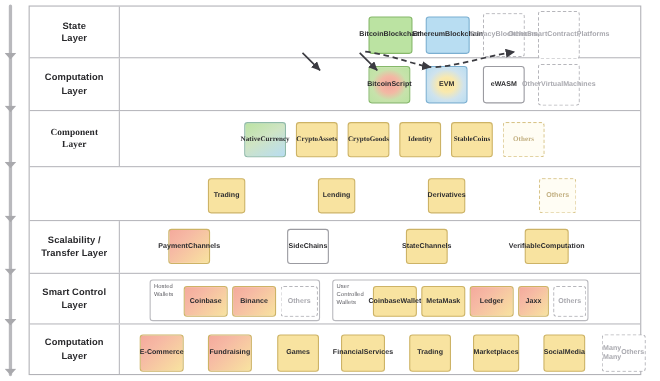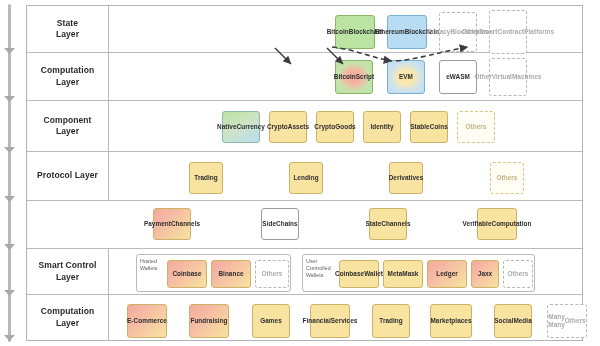--- a/index.html
+++ b/index.html
@@ -128,21 +128,21 @@
           </div>
           <div class="node d-gray" style="left: 380px; top: 5px; width: 38px; height: 38px;">
             <span>Other</span>
             <br>
             <span>Virtual</span>
             <br>
             <span>Machines</span>
           </div>
         </div>
       </div>
-      <div class="row" style="top: 95px; height: 51px;">
+      <div class="row" style="top: 95px; height: 51px; font-family: Liberation Serif, serif;">
         <div class="rowlabel">
           <div><span>Component</span><br><span>Layer</span></div>
         </div>
         <div class="rowbody">
           <div class="node f-greenblue" style="left: 113px; top: 10px; width: 38px; height: 32px;">
             <span>Native</span>
             <br>
             <span>Currency</span>
           </div>
           <div class="node f-yellow" style="left: 160px; top: 10px; width: 38px; height: 32px;">
@@ -162,39 +162,39 @@
             <span>Stable</span>
             <br>
             <span>Coins</span>
           </div>
           <div class="node d-yellow" style="left: 348px; top: 10px; width: 38px; height: 32px;">
             <span>Others</span>
           </div>
         </div>
       </div>
       <div class="row" style="top: 146px; height: 49px;">
-        <div class="rowlabel">
-          <div><span>Protocol Layer</span></div>
-        </div>
         <div class="rowbody">
           <div class="node f-yellow" style="left: 80px; top: 10px; width: 34px; height: 32px;">
             <span>Trading</span>
           </div>
           <div class="node f-yellow" style="left: 180px; top: 10px; width: 34px; height: 32px;">
             <span>Lending</span>
           </div>
           <div class="node f-yellow" style="left: 280px; top: 10px; width: 34px; height: 32px;">
             <span>Derivatives</span>
           </div>
           <div class="node d-yellow" style="left: 381px; top: 10px; width: 34px; height: 32px;">
             <span>Others</span>
           </div>
         </div>
       </div>
       <div class="row" style="top: 195px; height: 48px;">
+        <div class="rowlabel">
+          <div><span>Scalability /</span><br><span>Transfer Layer</span></div>
+        </div>
         <div class="rowbody">
           <div class="node f-pinkyellow" style="left: 44px; top: 7px; width: 38px; height: 32px;">
             <span>Payment</span>
             <br>
             <span>Channels</span>
           </div>
           <div class="node f-white" style="left: 152px; top: 7px; width: 38px; height: 32px;">
             <span>Side</span>
             <br>
             <span>Chains</span>

